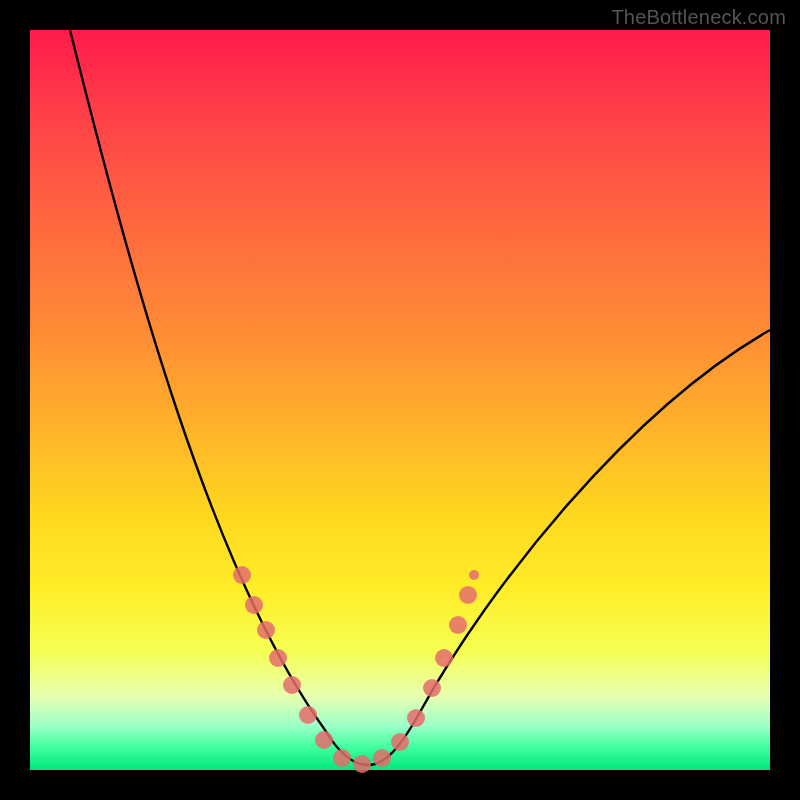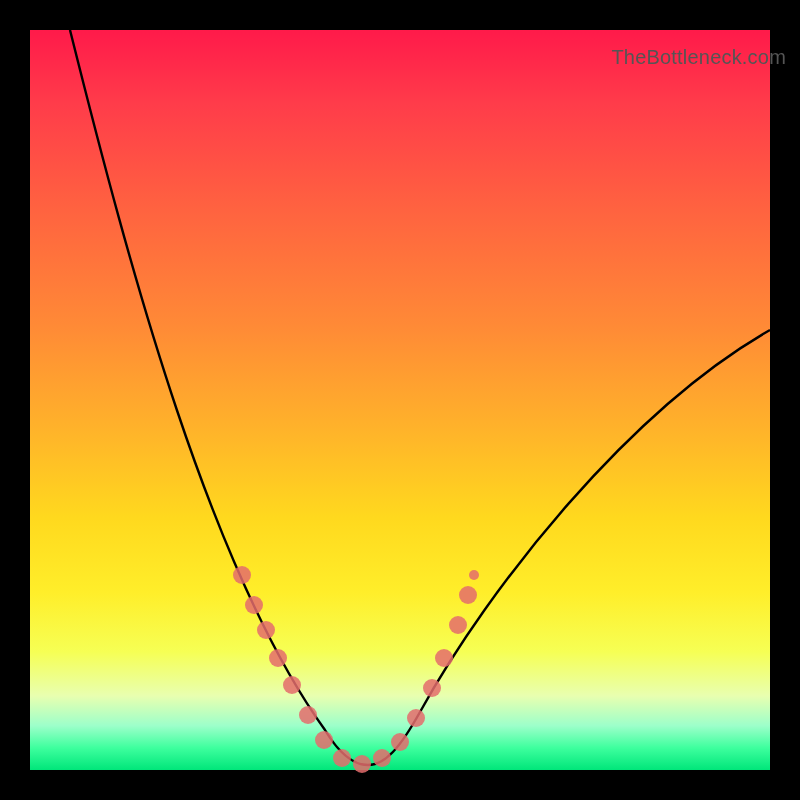--- a/index.html
+++ b/index.html
@@ -12,21 +12,20 @@
     overflow: hidden;
   }
   .watermark {
     position: absolute;
     top: 6px;
     right: 14px;
     color: #555;
     font-size: 20px;
     letter-spacing: 0.2px;
     z-index: 10;
-    margin-top: 40px;
   }
   .plot-area {
     position: absolute;
     left: 30px;
     top: 30px;
     width: 740px;
     height: 740px;
     background: linear-gradient(to bottom,
       #ff1a4a 0%,
       #ff3c4a 10%,

